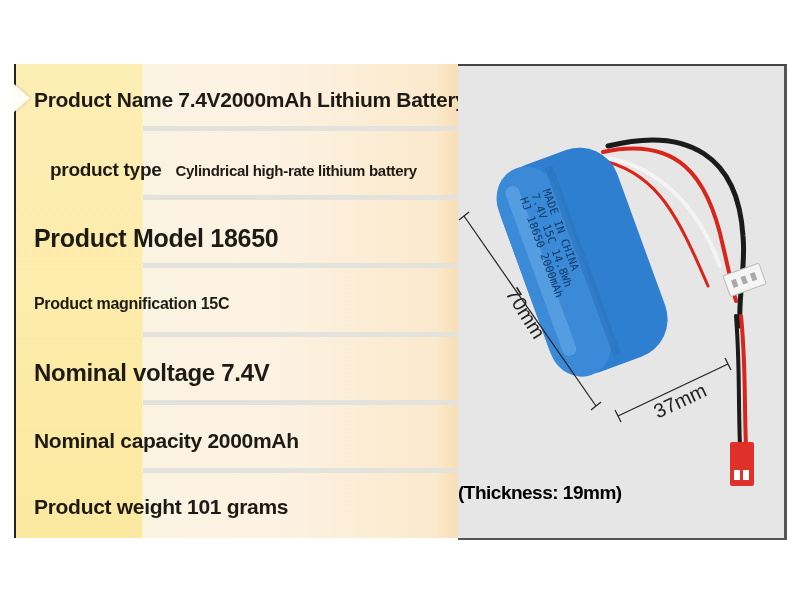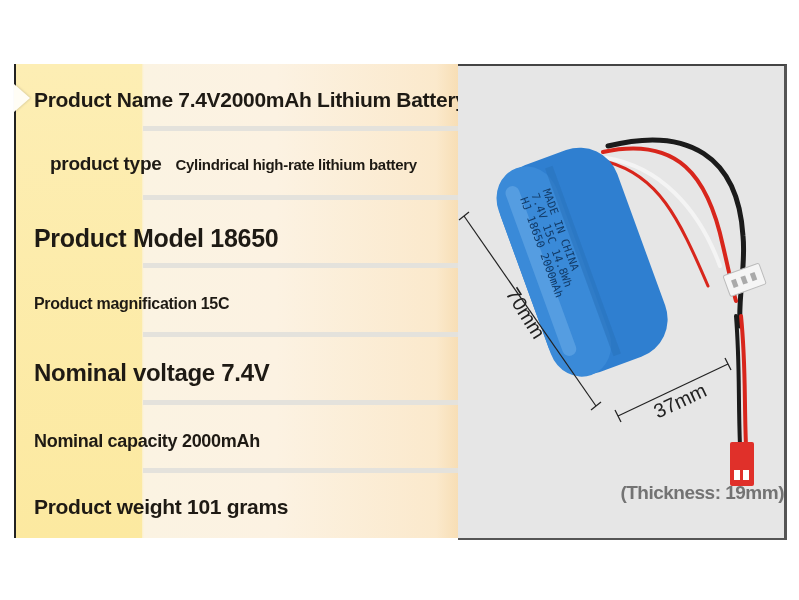--- a/index.html
+++ b/index.html
@@ -28,57 +28,57 @@
       border-top: 14px solid transparent; border-bottom: 14px solid transparent;
       border-left: 16px solid #fffdf5;
       filter: drop-shadow(1px 0 1px rgba(0,0,0,0.15));
     }
     .image-panel {
       position: absolute; left: 458px; top: 64px; width: 326px; height: 472px;
       background: #e6e6e6;
       border-top: 2px solid #444; border-right: 3px solid #555; border-bottom: 2px solid #555;
     }
     .thickness {
-      position: absolute; left: 0; width: 100%; top: 416px; text-align: right;
-      font-size: 19px; font-weight: bold; color: #737373; letter-spacing: -0.5px;
+      position: absolute; left: 0; width: 100%; top: 416px; text-align: left;
+      font-size: 19px; font-weight: bold; color: #000000; letter-spacing: -0.5px;
     }
   </style>
 </head>
 <body>
 
 <div class="spec-panel">
   <div class="pointer"></div>
 
   <div class="spec-row" style="top:14px;height:44px;left:18px;font-size:21px;">
     <span>Product Name 7.4V2000mAh Lithium Battery Pack</span>
   </div>
   <div class="row-sep" style="top:62px;"></div>
 
-  <div class="spec-row" style="top:78px;height:44px;left:34px;text-align:center;">
+  <div class="spec-row" style="top:84px;height:44px;left:34px;text-align:center;">
     <span style="font-size:19px;">product type</span>
     <span style="font-size:15px;margin-left:14px;font-weight:bold;">Cylindrical high-rate lithium battery</span>
   </div>
   <div class="row-sep" style="top:131px;"></div>
 
   <div class="spec-row" style="top:152px;height:44px;left:18px;font-size:25px;">
     <span>Product Model 18650</span>
   </div>
   <div class="row-sep" style="top:199px;"></div>
 
   <div class="spec-row" style="top:220px;height:40px;left:18px;font-size:16px;align-items:center;">
     <span>Product magnification 15C</span>
   </div>
   <div class="row-sep" style="top:268px;"></div>
 
   <div class="spec-row" style="top:288px;height:42px;left:18px;font-size:24px;">
     <span>Nominal voltage 7.4V</span>
   </div>
   <div class="row-sep" style="top:336px;"></div>
 
-  <div class="spec-row" style="top:356px;height:42px;left:18px;font-size:18px;">
+  <div class="spec-row" style="top:356px;height:42px;left:18px;font-size:21px;">
     <span>Nominal capacity 2000mAh</span>
   </div>
   <div class="row-sep" style="top:404px;"></div>
 
   <div class="spec-row" style="top:422px;height:42px;left:18px;font-size:21px;">
     <span>Product weight 101 grams</span>
   </div>
 </div>
 
 <div class="image-panel">

